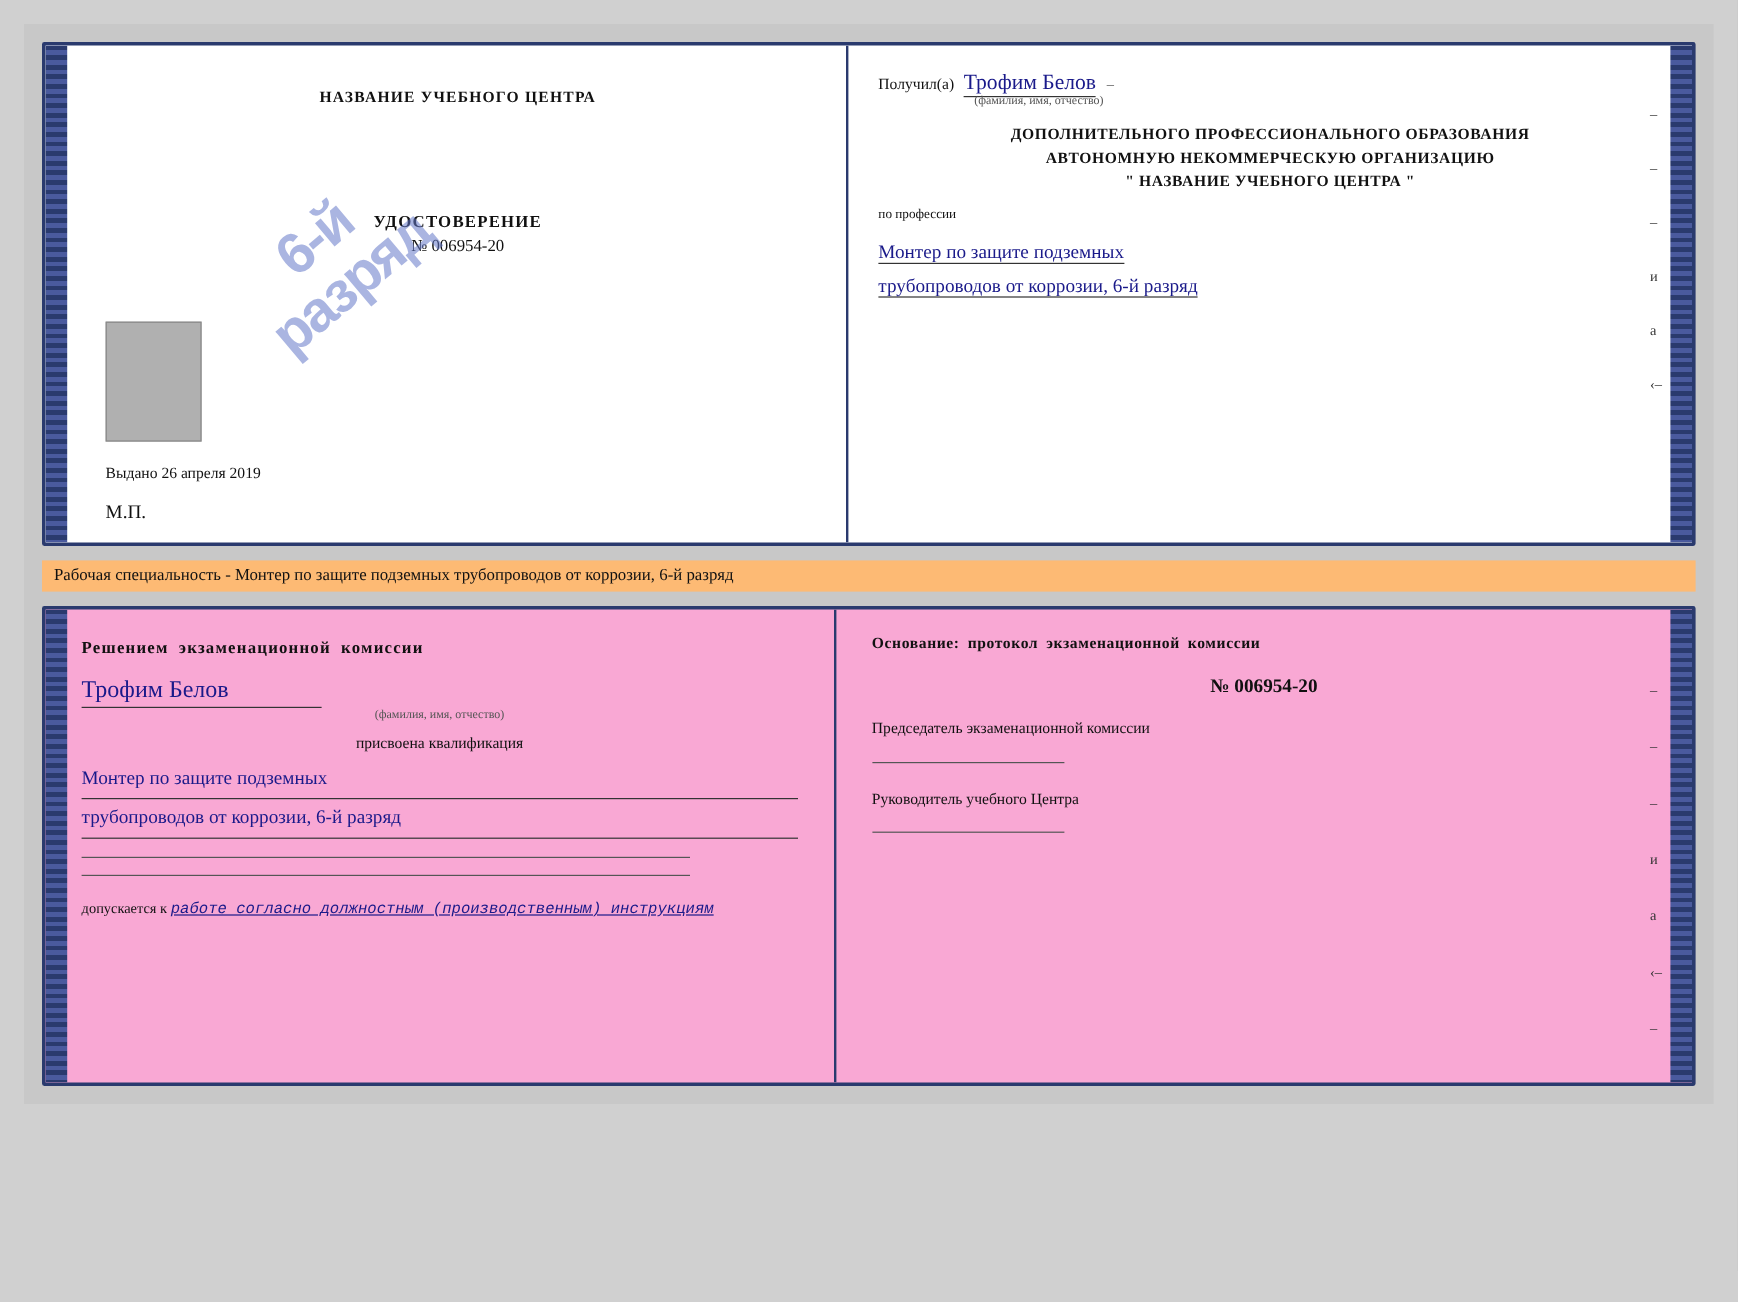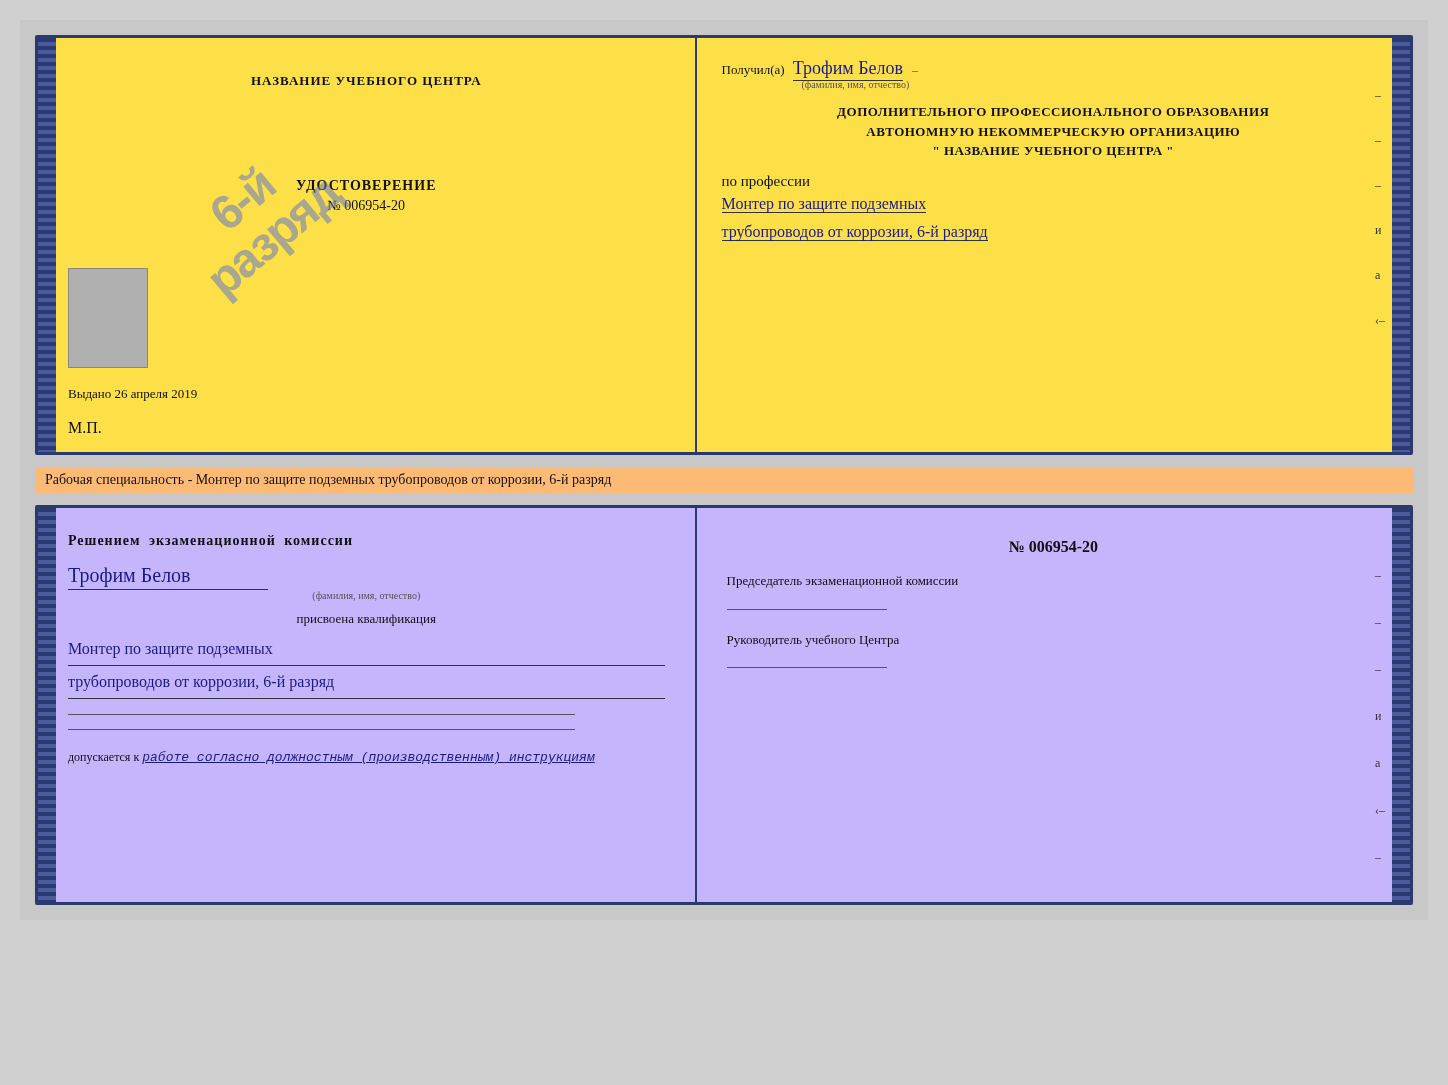--- a/index.html
+++ b/index.html
@@ -15,26 +15,27 @@
       background: #c8c8c8;
       padding: 15px;
       display: flex;
       flex-direction: column;
       gap: 12px;
     }
 
     
     .cert-top {
       display: flex;
-      background: #fde047;
+      background: #ffffff;
       border: 3px solid #2a3a6e;
       border-radius: 2px;
       min-height: 420px;
       position: relative;
       overflow: hidden;
+      padding-left: 20px;
     }
 
     .cert-top-left {
       width: 48%;
       border-right: 2px solid #2a3a6e;
       padding: 25px 20px;
       position: relative;
       display: flex;
       flex-direction: column;
       align-items: center;
@@ -199,44 +200,44 @@
       font-size: 13px;
       font-weight: bold;
       letter-spacing: 0.5px;
       color: #111;
     }
 
     .profession-block {
       margin-top: 10px;
     }
     .profession-label {
-      font-size: 15px;
-      color: #111;
-      margin-bottom: 0;
+      font-size: 11px;
+      color: #111;
+      margin-bottom: 12px;
     }
     .profession-name {
       font-size: 16px;
       font-family: 'Segoe Script', 'Comic Sans MS', cursive;
       color: #1a1a8a;
       border-bottom: 1px solid #333;
       line-height: 1.8;
     }
 
     
     .middle-text {
       padding: 5px 10px;
       font-size: 14px;
       color: #111;
       background: #fdba74;
     }
 
     
     .cert-bottom {
       display: flex;
-      background: #c4b5fd;
+      background: #f9a8d4;
       border: 3px solid #2a3a6e;
       border-radius: 2px;
       min-height: 400px;
       position: relative;
       overflow: hidden;
     }
 
     .cert-bottom-left {
       width: 48%;
       border-right: 2px solid #2a3a6e;
@@ -472,20 +473,21 @@
         <span>–</span>
         <span>–</span>
         <span>и</span>
         <span>а</span>
         <span>‹–</span>
         <span>–</span>
         <span>–</span>
 
       </div>
 
+      <div class="osnovaniye-title">Основание:  протокол  экзаменационной  комиссии</div>
 
       <div class="protocol-number">№  006954-20</div>
 
 
       <div class="predsedatel-block">
         <div class="predsedatel-title">Председатель экзаменационной комиссии</div>
         <div class="sign-line"></div>
       </div>
 
       <div class="rukovoditel-block">

